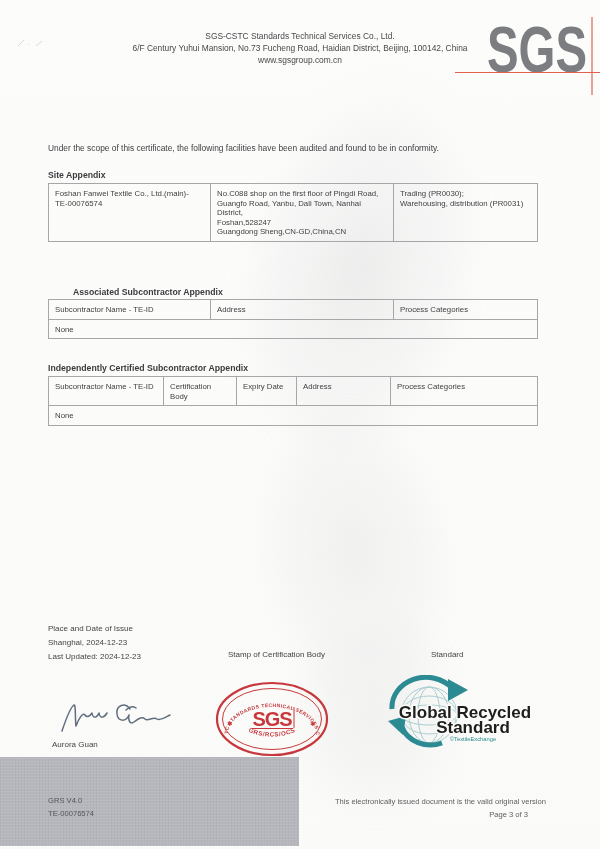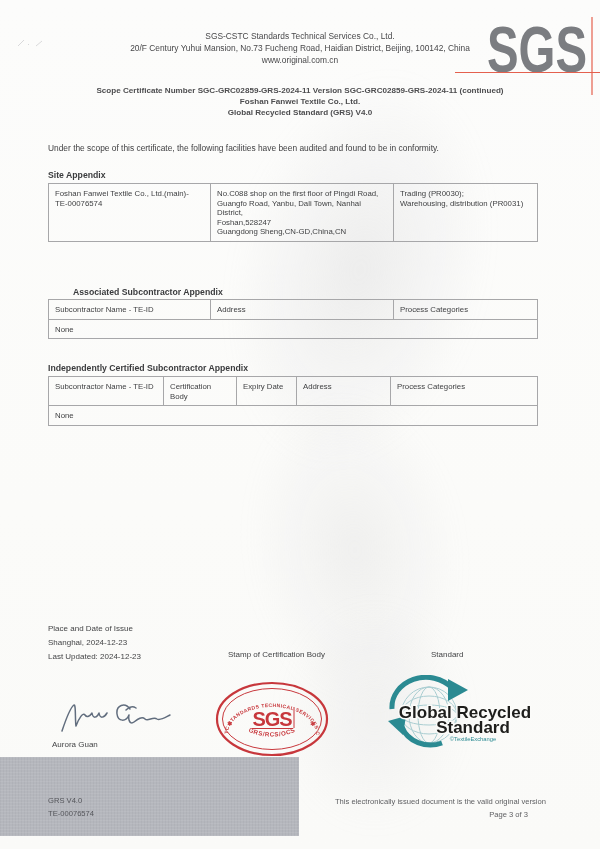--- a/index.html
+++ b/index.html
@@ -37,21 +37,21 @@
   .stamp-lab{left:228px;top:650px;}
   .std-lab{left:431px;top:650px;}
   .signer{left:52px;top:740px;font-size:8px;color:#434446;}
 
   .sig{left:52px;top:694px;}
   .stamp{left:213px;top:680px;opacity:.93;}
   .grs{left:380px;top:675px;}
   .sgslogo{left:455px;top:15px;}
 
   .footgray{
-    left:0;top:757px;width:299px;height:79px;z-index:2;
+    left:0;top:757px;width:299px;height:89px;z-index:2;
     background:
       repeating-linear-gradient(0deg,rgba(255,255,255,.07) 0 1px,rgba(0,0,0,0) 1px 3px),
       repeating-linear-gradient(90deg,rgba(110,112,120,.08) 0 1px,rgba(0,0,0,0) 1px 3px),
       #b5b7bd;
   }
   .footgray .txt{position:absolute;left:48px;top:37px;font-size:7.6px;line-height:13px;color:#54555a;}
   .footright{left:310px;top:795px;width:236px;text-align:right;font-size:7.6px;line-height:13px;color:#5e5f62;}
   .footright .pg{padding-right:18px;}
 </style>
 </head>
@@ -61,35 +61,30 @@
 
   <div class="wm wm1"></div>
   <div class="wm wm2"></div>
   <div class="wm wm3"></div>
   <svg class="smudge" width="30" height="10">
     <path d="M2,8 L8,2 M12,7 L13,6 M20,8 L26,3" stroke="#9a9aa0" stroke-width="1" fill="none"></path>
   </svg>
 
   <div class="abs center hdr layer">
     <div>SGS-CSTC Standards Technical Services Co., Ltd.</div>
-    <div>20/F Century Yuhui Mansion, No.73 Fucheng Road, Haidian District, Beijing, 100142, China</div>
-    <div>www.original.com.cn</div>
+    <div>6/F Century Yuhui Mansion, No.73 Fucheng Road, Haidian District, Beijing, 100142, China</div>
+    <div>www.sgsgroup.com.cn</div>
   </div>
 
   <svg class="abs sgslogo layer" width="145" height="85" viewBox="0 0 145 85">
     <text x="32" y="57" font-family="Liberation Sans, DejaVu Sans, sans-serif" font-size="64" font-weight="bold" fill="#7b7d81" textLength="100" lengthAdjust="spacingAndGlyphs">SGS</text>
     <line x1="0" y1="57.5" x2="145" y2="57.5" stroke="#e4604e" stroke-width="1.2"></line>
     <line x1="137" y1="2" x2="137" y2="80" stroke="#e4604e" stroke-width="1.2"></line>
   </svg>
 
-  <div class="abs center scope layer">
-    <div>Scope Certificate Number SGC-GRC02859-GRS-2024-11 Version SGC-GRC02859-GRS-2024-11 (continued)</div>
-    <div>Foshan Fanwei Textile Co., Ltd.</div>
-    <div>Global Recycled Standard (GRS) V4.0</div>
-  </div>
 
   <div class="abs intro layer">Under the scope of this certificate, the following facilities have been audited and found to be in conformity.</div>
 
   <div class="abs sec-title t-site layer">Site Appendix</div>
   <table class="tbl tbl-site layer">
     <colgroup>
         <col style="width:162px">
         <col style="width:183px">
         <col style="width:144px">
       </colgroup>

